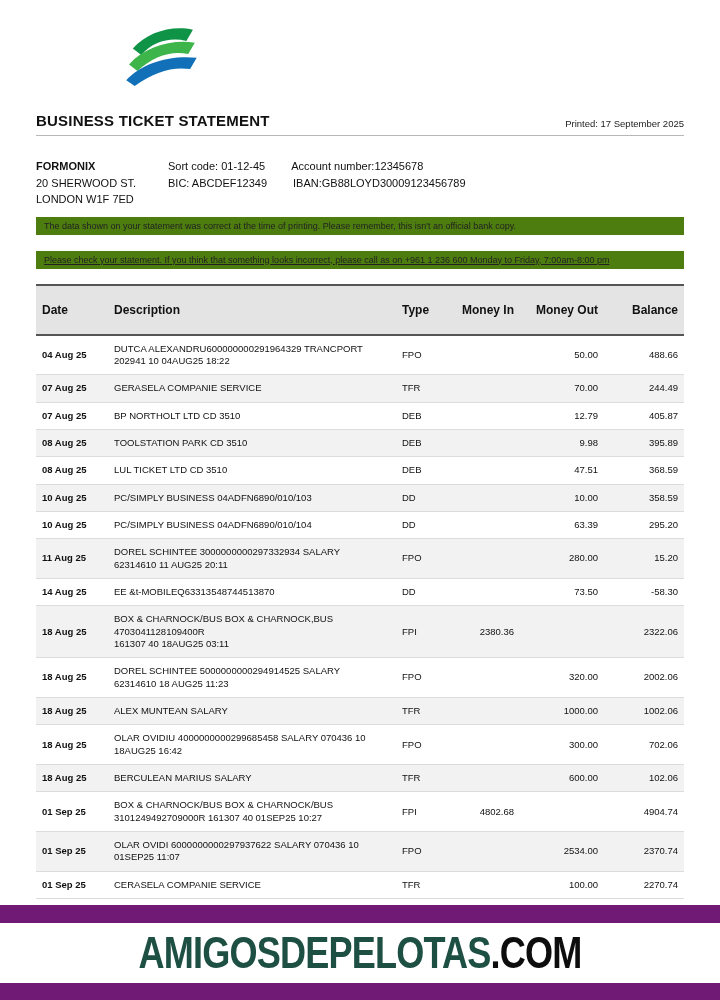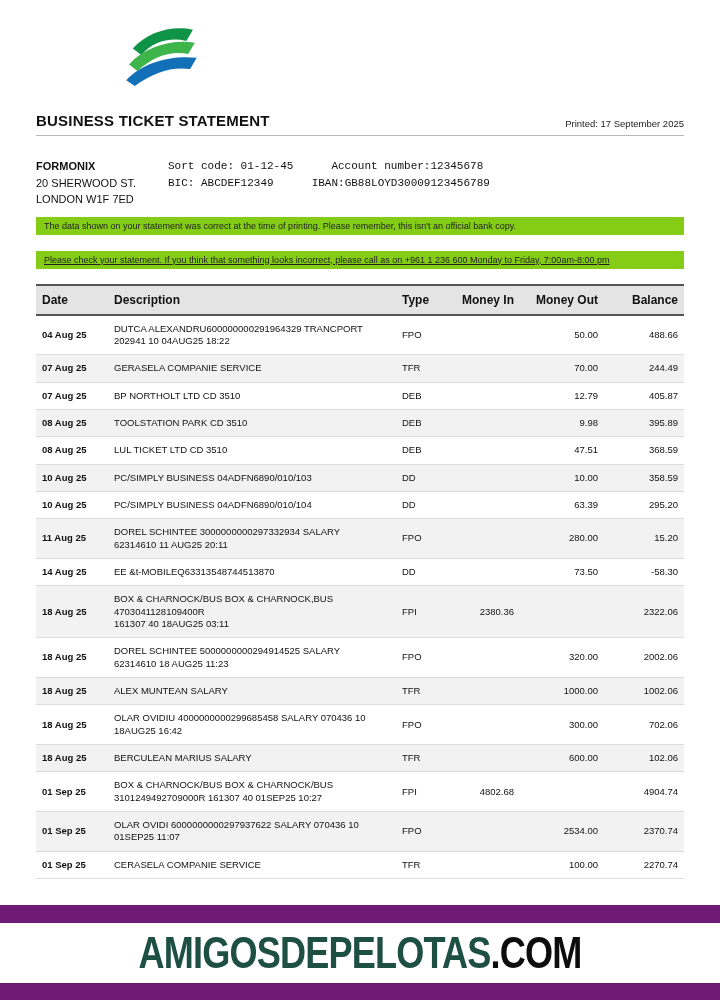--- a/index.html
+++ b/index.html
@@ -26,31 +26,31 @@
     display: flex; justify-content: space-between; align-items: flex-end;
     margin-top: 26px; padding-bottom: 6px; border-bottom: 1px solid #b8b8b8;
   }
   .title-row h1 { margin: 0; font-size: 15px; letter-spacing: 0.2px; font-weight: 700; }
   .printed { font-size: 9.5px; color: #222; }
 
   
   .account-row { display: flex; margin-top: 22px; font-size: 11px; line-height: 1.5; }
   .addr { width: 132px; }
   .holder { font-weight: 700; }
-  .acct-line { display: flex; gap: 38px; font-family: Liberation Mono, monospace; }
-
-  
-  .notice { background: #84cc16; font-size: 9px; padding: 4px 8px; margin-top: 9px; color: #222; }
+  .acct-line { display: flex; gap: 26px; }
+
+  
+  .notice { background: #4d7c0f; font-size: 9px; padding: 4px 8px; margin-top: 9px; color: #222; }
   .notice-2 { margin-top: 16px; text-decoration: underline; }
 
   
   table { width: 100%; border-collapse: collapse; margin-top: 15px; table-layout: fixed; }
   thead th {
     background: #e4e4e4; font-size: 12px; font-weight: 700;
-    text-align: left; padding: 7px 6px;
+    text-align: left; padding: 17px 6px;
     border-top: 2px solid #555; border-bottom: 2px solid #555;
   }
   th.col-date { width: 72px; }
   th.col-type { width: 52px; }
   th.col-in   { width: 72px; text-align: right; }
   th.col-out  { width: 84px; text-align: right; }
   th.col-bal  { width: 80px; text-align: right; }
   tbody td {
     font-size: 9.5px; padding: 7px 6px; vertical-align: middle;
     border-bottom: 1px solid #dcdcdc; line-height: 1.3;

